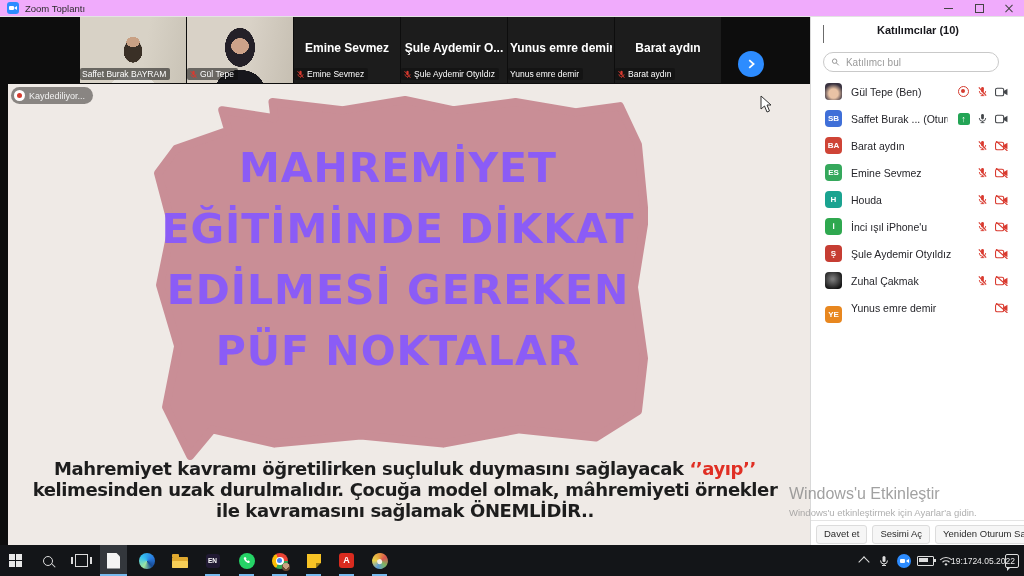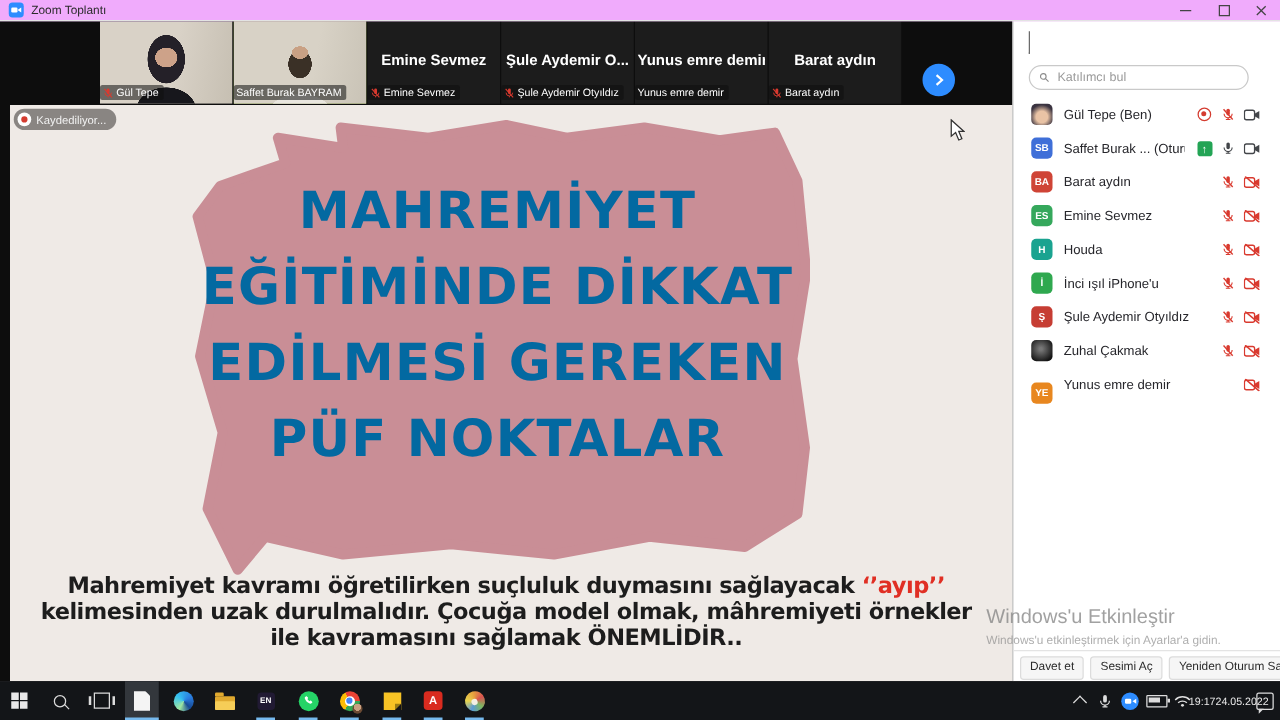--- a/index.html
+++ b/index.html
@@ -49,21 +49,21 @@
   .next-btn{position:absolute;left:738px;top:35px;width:26px;height:26px;border-radius:50%;
       background:#2d8cff;display:flex;align-items:center;justify-content:center;cursor:pointer;}
 
   .screen{position:absolute;left:0;top:68px;width:810px;height:461px;background:#efeae6;}
   .screen-leftbar{position:absolute;left:0;top:0;width:8px;height:461px;background:#0d0d0d;}
   .rec-pill{position:absolute;left:11px;top:3px;height:17px;display:flex;align-items:center;gap:4px;
       background:rgba(128,124,121,.92);border-radius:9px;padding:0 8px 0 3px;color:#f2f2f2;font-size:9px;}
   .rec-dot{width:11px;height:11px;border-radius:50%;background:#fff;position:relative;flex:none;}
   .rec-dot::after{content:"";position:absolute;left:3px;top:3px;width:5px;height:5px;border-radius:50%;background:#d43c30;}
   .blob{position:absolute;left:146px;top:12px;width:502px;height:374px;}
-  .slide-title{position:absolute;left:150px;top:54px;width:496px;text-align:center;color:#0369a1;
+  .slide-title{position:absolute;left:150px;top:54px;width:496px;text-align:center;color:#8b5cf6;
       font-weight:800;font-size:41px;line-height:61px;letter-spacing:1px;
       font-family:"DejaVu Sans",sans-serif;}
   .slide-para{position:absolute;left:25px;top:374px;width:760px;text-align:center;
       font-size:18px;line-height:21px;font-weight:700;letter-spacing:-0.4px;color:#1d1d1d;
       font-family:"DejaVu Sans",sans-serif;}
   .slide-para .hl{color:#e02f24;}
   .cursor{position:absolute;left:760px;top:11px;}
 
   
   .watermark{position:absolute;left:789px;top:485px;z-index:45;pointer-events:none;}
@@ -168,41 +168,41 @@
   <span class="zoom-app-icon"></span>
   <span class="tb-title">Zoom Toplantı</span>
   <span class="wc wc-min"></span>
   <span class="wc wc-max"></span>
   <span class="wc wc-close"></span>
 </div>
 
 <div class="meeting">
   <div class="strip">
     <div class="tiles">
+        <div class="tile active">
+    <div class="tile-art art-man"></div>
+
+    <div class="tile-label">
+
+      <span class="tile-label-text">Saffet Burak BAYRAM</span>
+    </div>
+  </div>
         <div class="tile">
     <div class="tile-art art-woman"></div>
 
     <div class="tile-label">
       <span class="ic" style="width:9px;height:9px">
         <svg viewBox="0 0 24 24" width="9" height="9">
                 <rect x="9" y="2" width="6" height="12" rx="3" fill="#d93a2f"></rect>
                 <path d="M5 11a7 7 0 0 0 14 0" fill="none" stroke="#d93a2f" stroke-width="2"></path>
                 <line x1="12" y1="18" x2="12" y2="21" stroke="#d93a2f" stroke-width="2"></line>
                 <line x1="4" y1="3" x2="20" y2="21" stroke="#d93a2f" stroke-width="2.4"></line>
               </svg>
       </span>
       <span class="tile-label-text">Gül Tepe</span>
-    </div>
-  </div>
-        <div class="tile active">
-    <div class="tile-art art-man"></div>
-
-    <div class="tile-label">
-
-      <span class="tile-label-text">Saffet Burak BAYRAM</span>
     </div>
   </div>
         <div class="tile">
 
     <div class="tile-big">Emine Sevmez</div>
     <div class="tile-label">
       <span class="ic" style="width:9px;height:9px">
         <svg viewBox="0 0 24 24" width="9" height="9">
                 <rect x="9" y="2" width="6" height="12" rx="3" fill="#d93a2f"></rect>
                 <path d="M5 11a7 7 0 0 0 14 0" fill="none" stroke="#d93a2f" stroke-width="2"></path>
@@ -286,20 +286,21 @@
   </div>
 </div>
 
 <div class="watermark">
   <div class="wm1">Windows'u Etkinleştir</div>
   <div class="wm2">Windows'u etkinleştirmek için Ayarlar'a gidin.</div>
 </div>
 
 <div class="panel">
   <span class="panel-collapse"><span class="chev-down"></span></span>
+  <div class="panel-title">Katılımcılar (10)</div>
 
   <div class="search-box">
     <svg width="10" height="10" viewBox="0 0 16 16">
         <circle cx="6.5" cy="6.5" r="4" fill="none" stroke="#8a8a8a" stroke-width="1.6"></circle>
         <line x1="9.7" y1="9.7" x2="14" y2="14" stroke="#8a8a8a" stroke-width="1.6"></line>
       </svg>
     <input placeholder="Katılımcı bul" style="">
   </div>
 
   <div class="plist">

